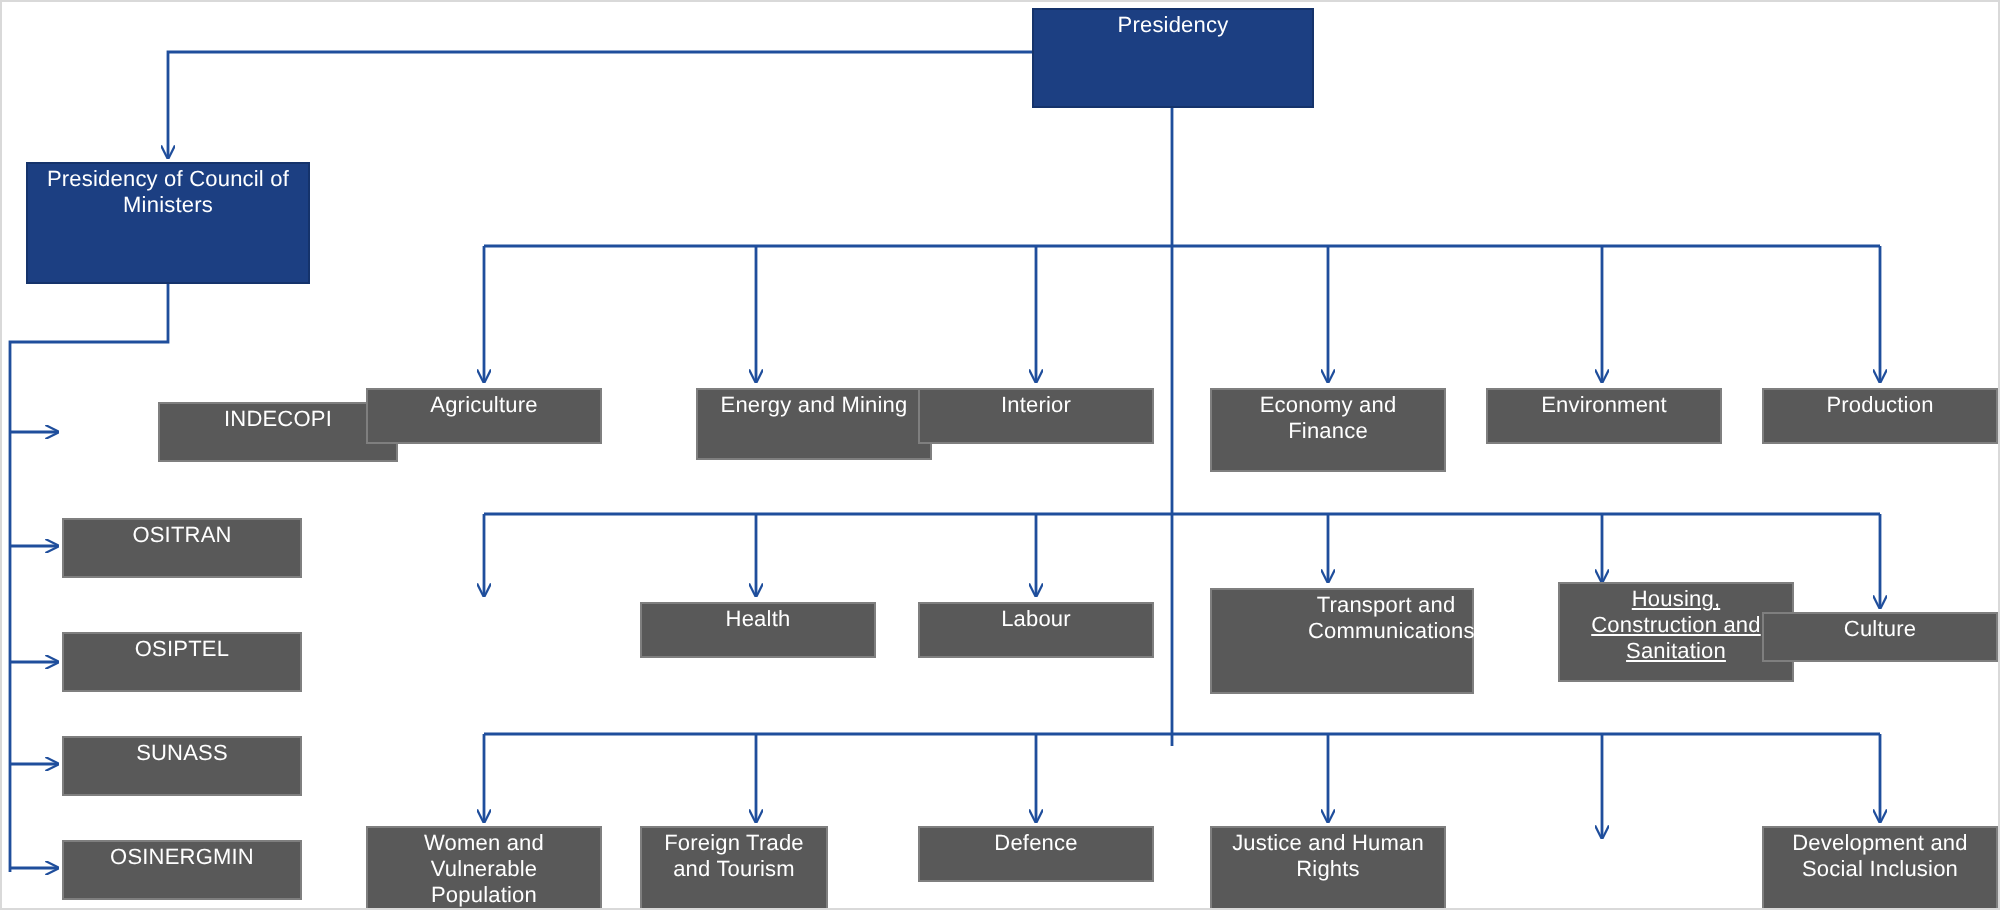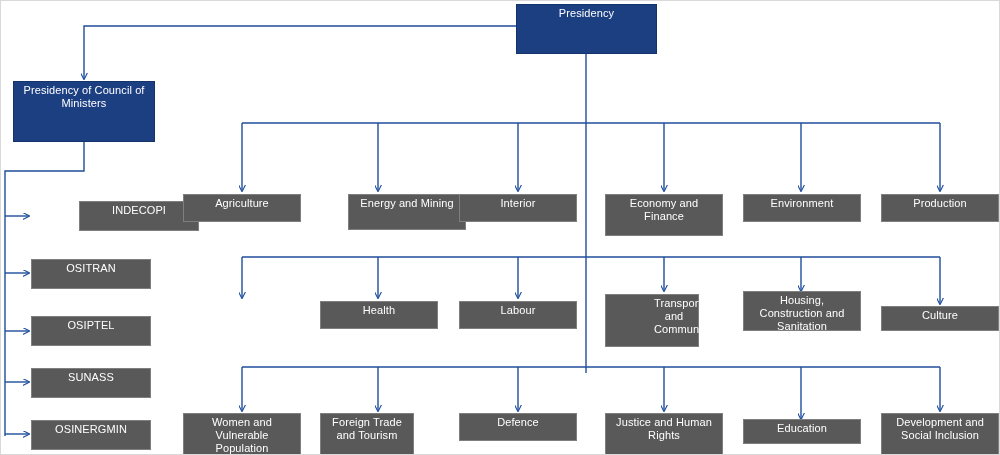--- a/index.html
+++ b/index.html
@@ -144,42 +144,39 @@
   <div class="node node-grey" style="left:880px; top:193px; width:118px; height:28px;">
     <span class="node-label">Production</span>
   </div>
 
   <div class="node node-grey" style="left:319px; top:300px; width:118px; height:28px;">
     <span class="node-label">Health</span>
   </div>
   <div class="node node-grey" style="left:458px; top:300px; width:118px; height:28px;">
     <span class="node-label">Labour</span>
   </div>
-  <div class="node node-grey" style="left:604px; top:293px; width:94px; height:53px;padding-left:48px;">
+  <div class="node node-grey" style="left:604px; top:293px; width:132px; height:53px;padding-left:48px;">
     <span class="node-label">Transport and Communications</span>
   </div>
-  <div class="node node-grey" style="left:742px; top:290px; width:118px; height:40px;">
+  <div class="node node-grey" style="left:778px; top:290px; width:118px; height:50px;text-decoration:underline;">
     <span class="node-label">Housing, Construction and Sanitation</span>
   </div>
   <div class="node node-grey" style="left:880px; top:305px; width:118px; height:25px;">
     <span class="node-label">Culture</span>
   </div>
 
   <div class="node node-grey" style="left:182px; top:412px; width:118px; height:43px;">
     <span class="node-label">Women and Vulnerable Population</span>
   </div>
   <div class="node node-grey" style="left:319px; top:412px; width:94px; height:43px;">
     <span class="node-label">Foreign Trade and Tourism</span>
   </div>
   <div class="node node-grey" style="left:458px; top:412px; width:118px; height:28px;">
     <span class="node-label">Defence</span>
   </div>
   <div class="node node-grey" style="left:604px; top:412px; width:118px; height:43px;">
     <span class="node-label">Justice and Human Rights</span>
   </div>
-  <div class="node node-grey" style="left:742px; top:418px; width:118px; height:25px;">
-    <span class="node-label">Education</span>
-  </div>
   <div class="node node-grey" style="left:880px; top:412px; width:118px; height:43px;">
     <span class="node-label">Development and Social Inclusion</span>
   </div>
 
 </div>
 
 </body></html>

